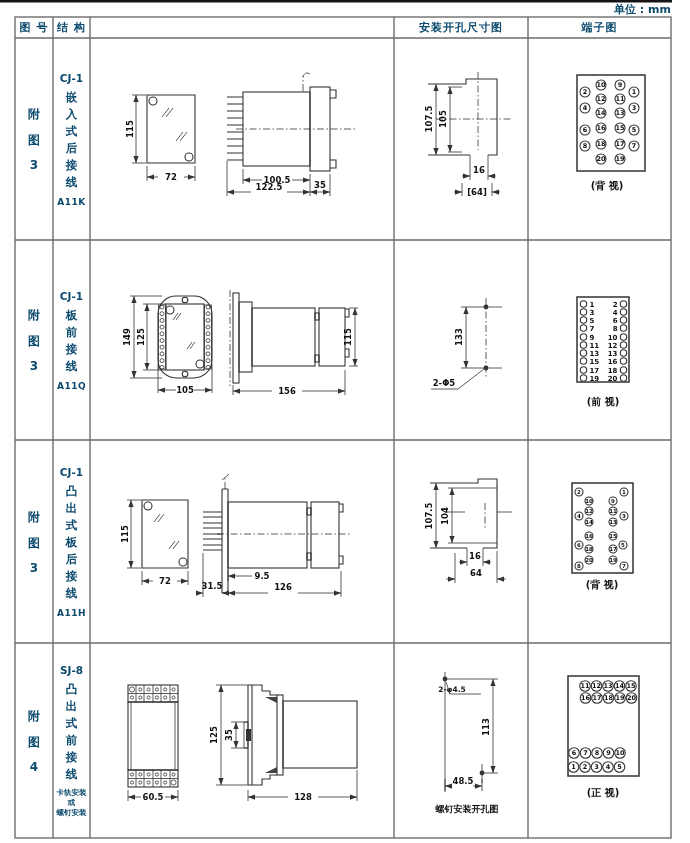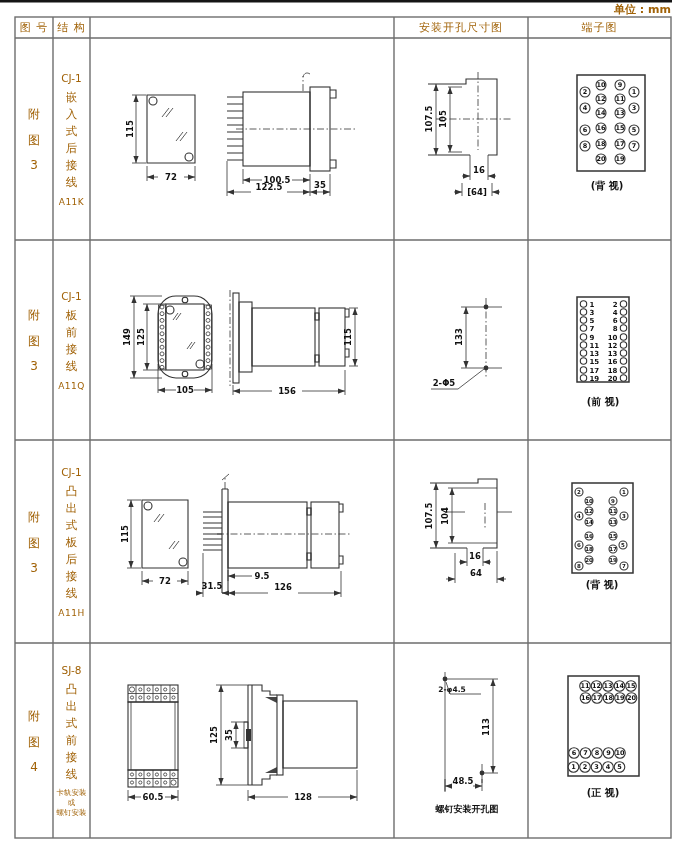--- a/index.html
+++ b/index.html
@@ -1,19 +1,19 @@
 <!DOCTYPE html>
 <html><head>
 <meta charset="utf-8">
 <style>
   html,body{margin:0;padding:0;background:#fff}
   .stage{position:relative;width:690px;height:843px;background:#fff;
-         font-family:"DejaVu Sans",sans-serif;color:#a16207;overflow:hidden}
+         font-family:"DejaVu Sans",sans-serif;color:#0c4a6e;overflow:hidden}
   .abs{position:absolute}
-  .cell{display:flex;align-items:center;justify-content:center;font-weight:400}
+  .cell{display:flex;align-items:center;justify-content:center;font-weight:700}
   .hdr{font-size:11px;letter-spacing:1px}
   .figcell{flex-direction:column;gap:9px;font-size:12px}
   .structcell{flex-direction:column;font-size:11.5px}
   .structcell .model{font-size:10.5px;margin-bottom:5px}
   .structcell .dchar{line-height:17px}
   .structcell .code{font-size:9px;margin-top:6px;letter-spacing:.5px}
   .structcell .note{font-size:7.5px;line-height:10px;margin-top:5px;text-align:center;white-space:nowrap}
   .unit{font-size:11px;font-weight:600}
   svg{position:absolute;left:0;top:0}
   .ln{stroke:#333;fill:none;stroke-width:1.1}

